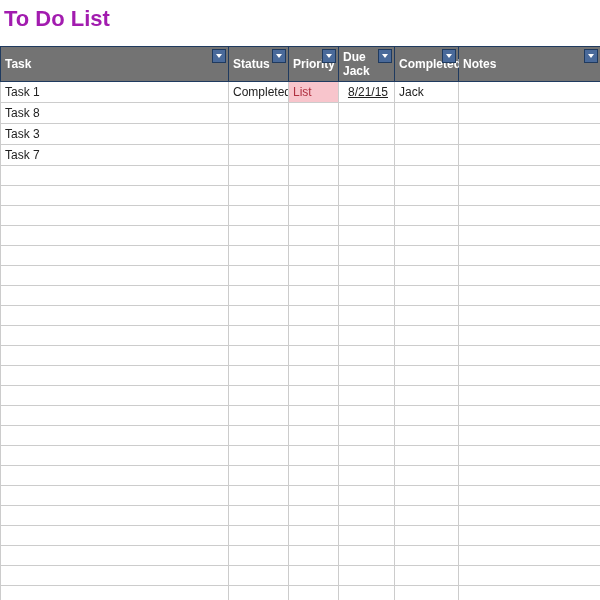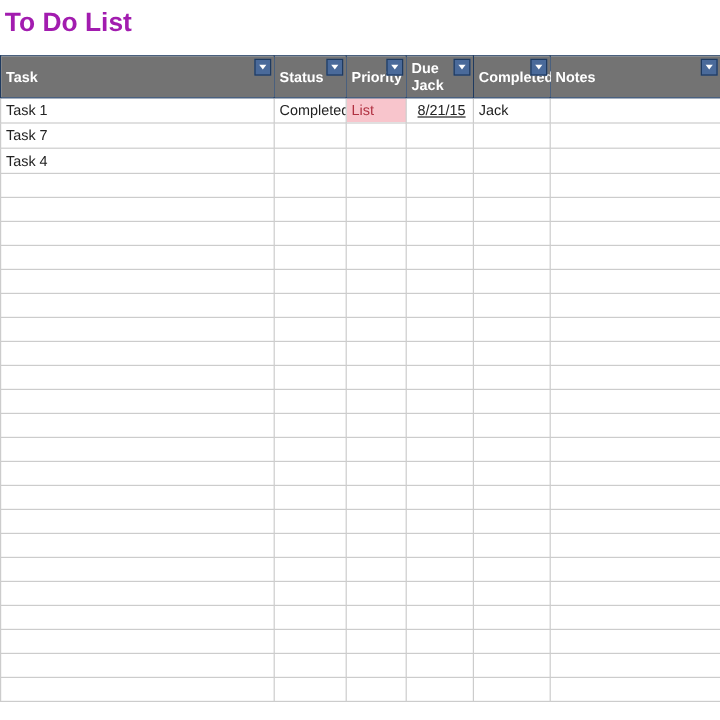--- a/index.html
+++ b/index.html
@@ -118,29 +118,37 @@
   <tbody id="tbody">
       <tr>
         <td>Task 1</td>
         <td>Completed</td>
         <td class="priority-high">List</td>
         <td class="date-cell">8/21/15</td>
         <td>Jack</td>
         <td></td>
       </tr>
       <tr>
+        <td>Task 8</td>
+        <td></td>
+        <td></td>
+        <td></td>
+        <td></td>
+        <td></td>
+      </tr>
+      <tr>
+        <td>Task 3</td>
+        <td></td>
+        <td></td>
+        <td></td>
+        <td></td>
+        <td></td>
+      </tr>
+      <tr>
         <td>Task 7</td>
-        <td></td>
-        <td></td>
-        <td></td>
-        <td></td>
-        <td></td>
-      </tr>
-      <tr>
-        <td>Task 4</td>
         <td></td>
         <td></td>
         <td></td>
         <td></td>
         <td></td>
       </tr>
       <tr>
         <td></td>
         <td></td>
         <td></td>

